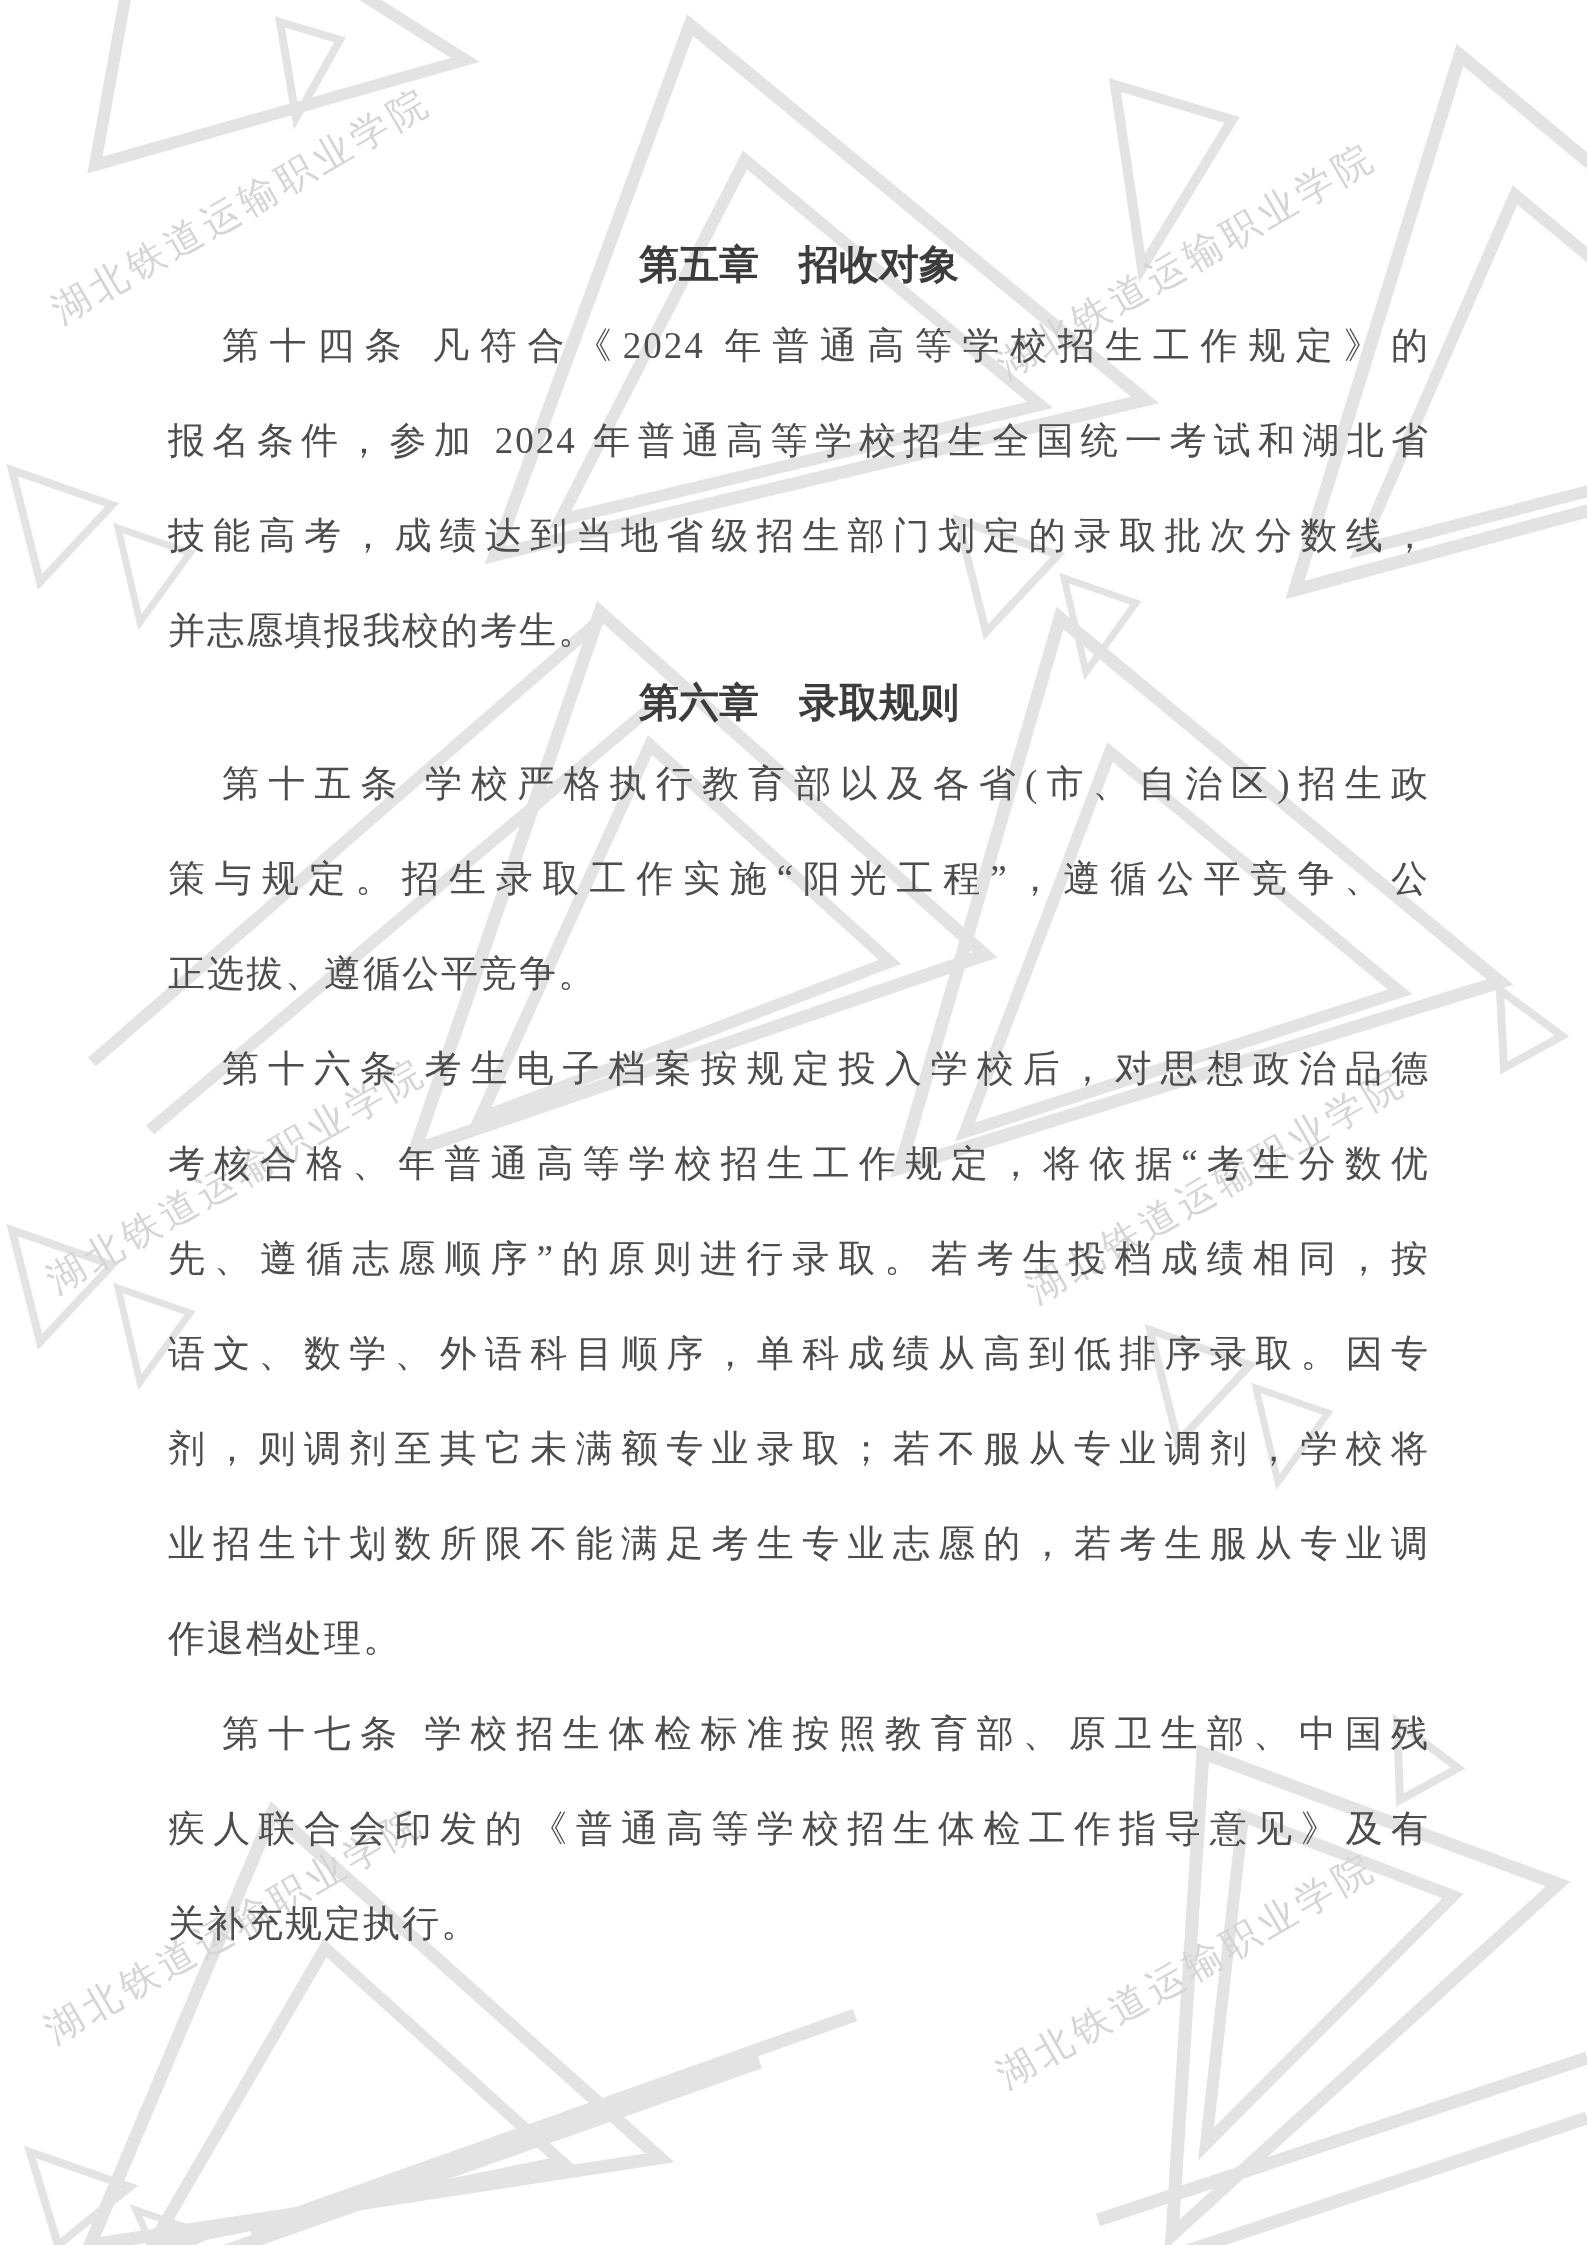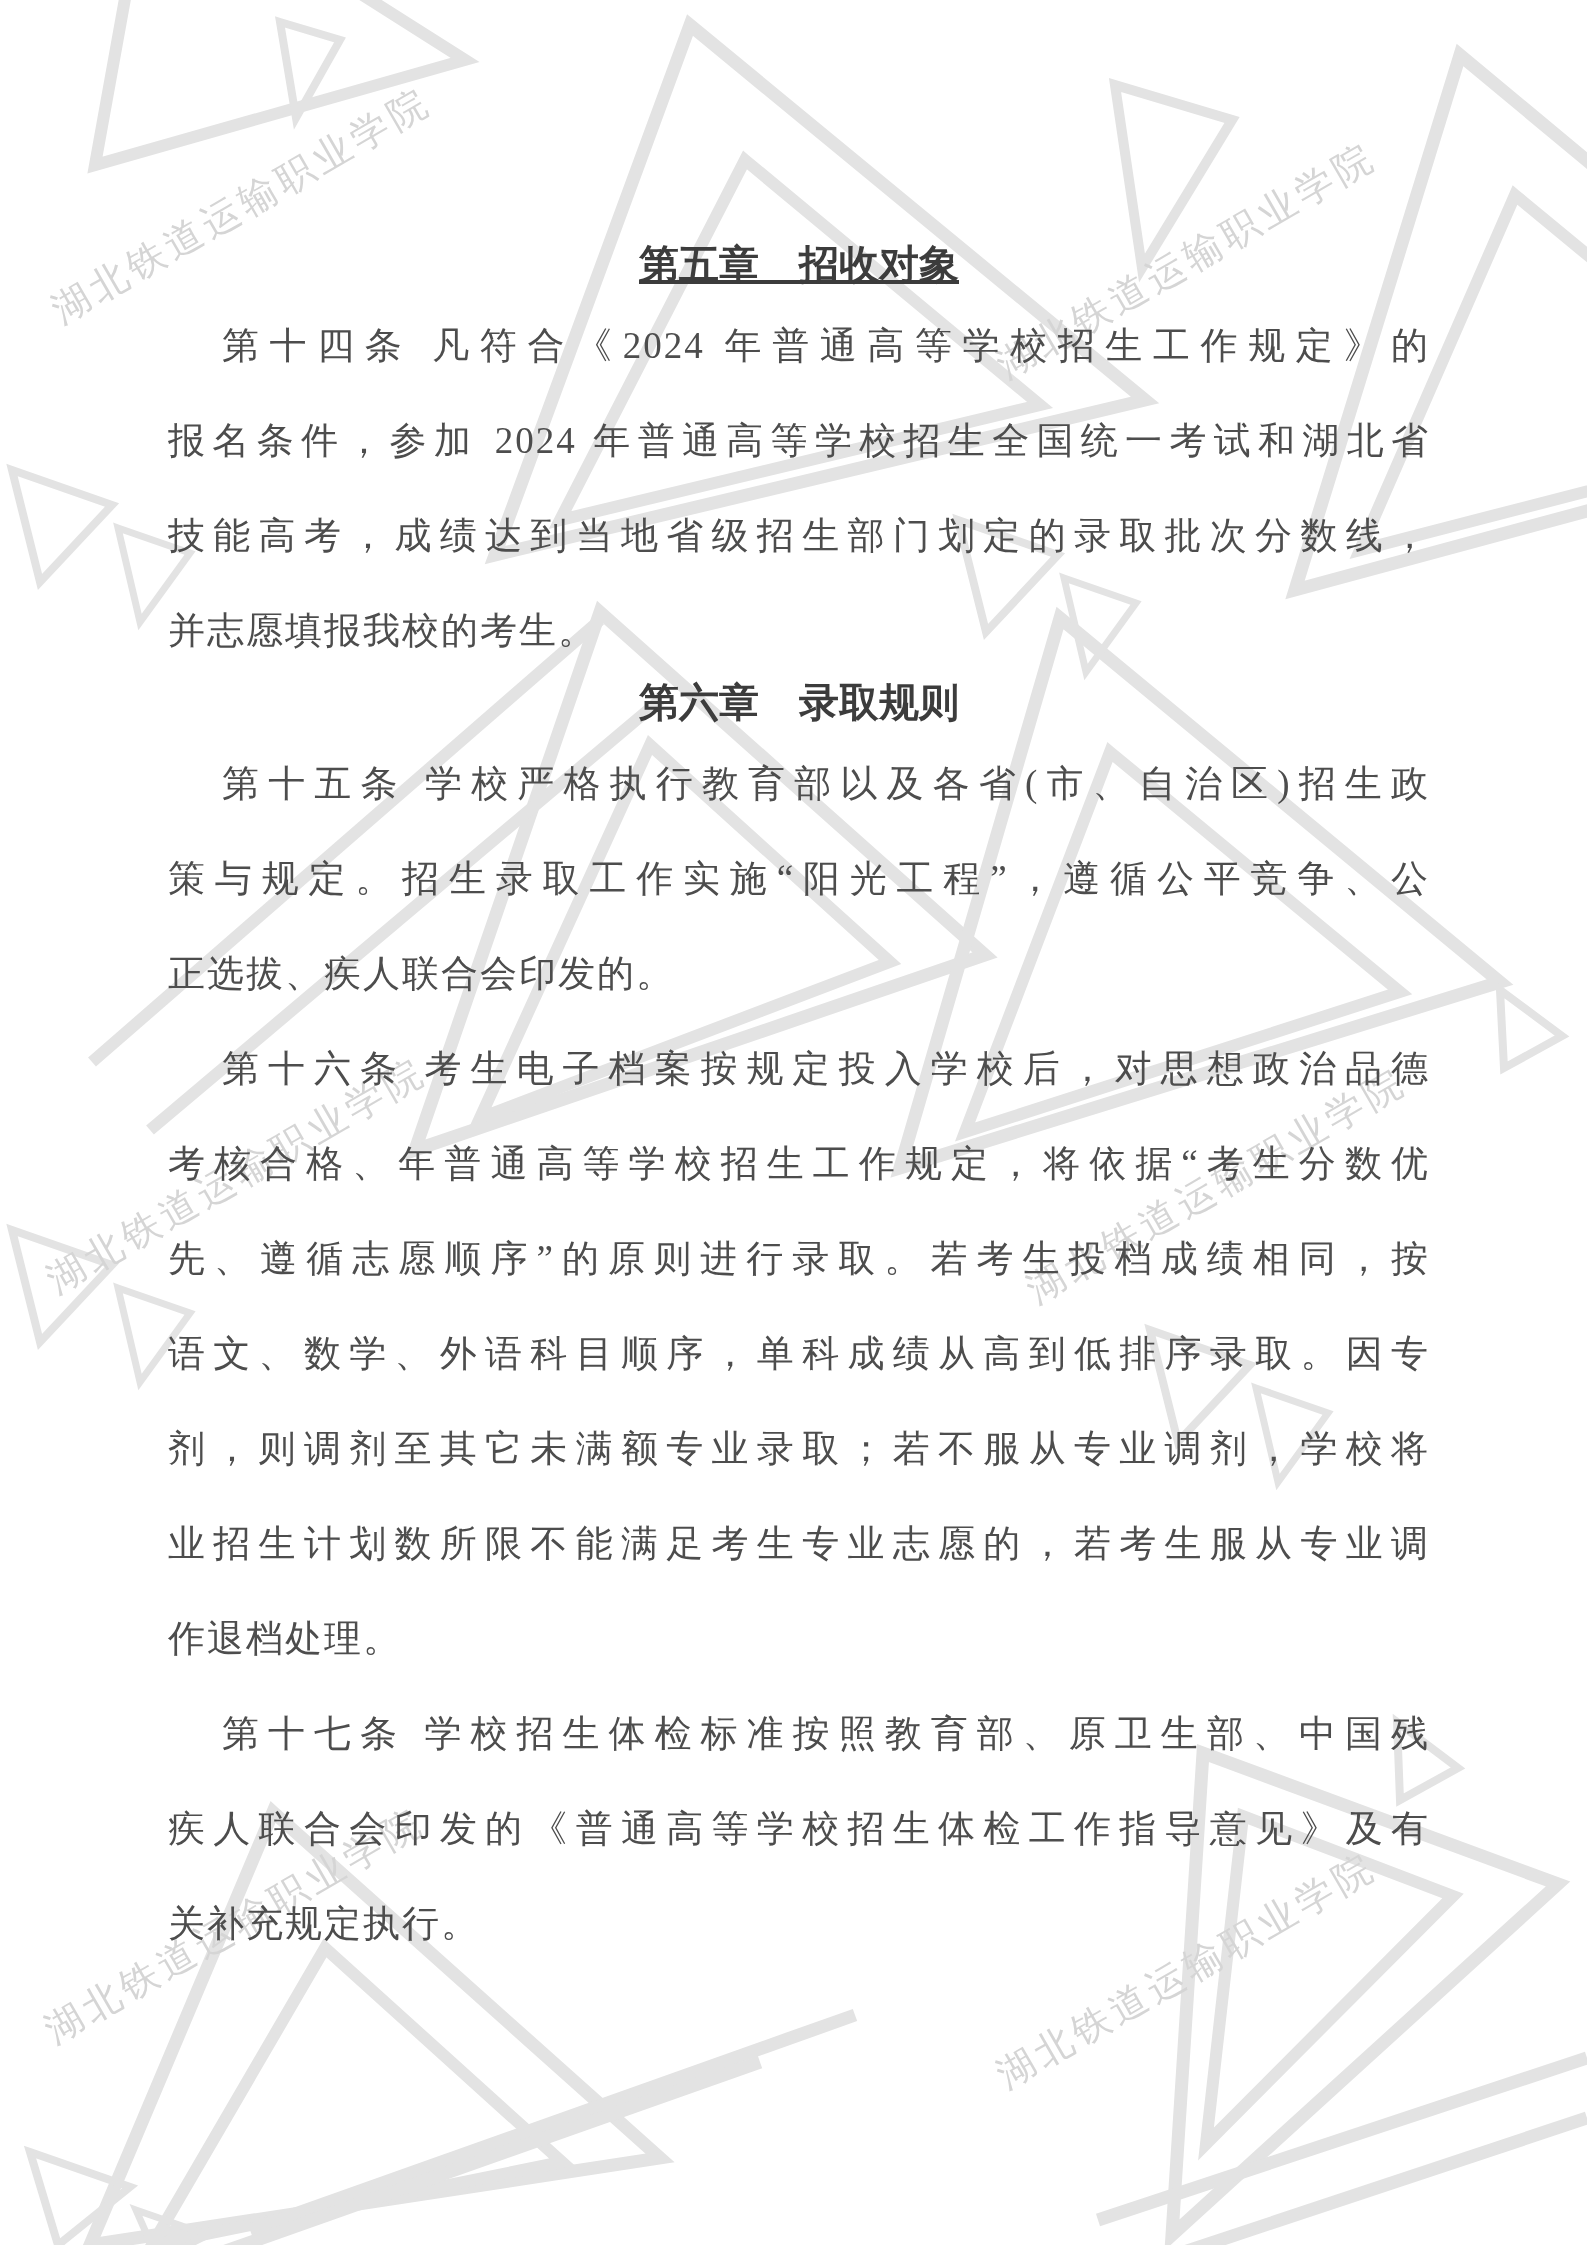--- a/index.html
+++ b/index.html
@@ -98,32 +98,32 @@
     <div id="wm-texts">
         <div class="wm-text" style="left: 55px; top: 290px; color: rgb(213, 213, 213);">湖北铁道运输职业学院</div>
         <div class="wm-text" style="left: 1000px; top: 345px; color: rgb(213, 213, 213);">湖北铁道运输职业学院</div>
         <div class="wm-text" style="left: 50px; top: 1260px; color: rgb(213, 213, 213);">湖北铁道运输职业学院</div>
         <div class="wm-text" style="left: 1030px; top: 1270px; color: rgb(213, 213, 213);">湖北铁道运输职业学院</div>
         <div class="wm-text" style="left: 48px; top: 2010px; color: rgb(213, 213, 213);">湖北铁道运输职业学院</div>
         <div class="wm-text" style="left: 1000px; top: 2055px; color: rgb(213, 213, 213);">湖北铁道运输职业学院</div>
       </div>
   </div>
   <div class="content" id="doc-content" style="color: rgb(77, 77, 77);">
-      <div class="chapter-heading" style="color: rgb(60, 60, 60); text-decoration: underline;">第五章　招收对象</div>
+      <div class="chapter-heading" style="color: rgb(60, 60, 60);">第五章　招收对象</div>
       <div class="para">
         <div class="jline first">第十四条 凡符合《2024 年普通高等学校招生工作规定》的</div>
         <div class="jline">报名条件，参加 2024 年普通高等学校招生全国统一考试和湖北省</div>
         <div class="jline">技能高考，成绩达到当地省级招生部门划定的录取批次分数线，</div>
         <div class="jline last">并志愿填报我校的考生。</div>
       </div>
       <div class="chapter-heading later" style="color: rgb(60, 60, 60);">第六章　录取规则</div>
       <div class="para">
         <div class="jline first">第十五条 学校严格执行教育部以及各省(市、自治区)招生政</div>
         <div class="jline">策与规定。招生录取工作实施“阳光工程”，遵循公平竞争、公</div>
-        <div class="jline last">正选拔、疾人联合会印发的。</div>
+        <div class="jline last">正选拔、遵循公平竞争。</div>
       </div>
       <div class="para">
         <div class="jline first">第十六条 考生电子档案按规定投入学校后，对思想政治品德</div>
         <div class="jline">考核合格、年普通高等学校招生工作规定，将依据“考生分数优</div>
         <div class="jline">先、遵循志愿顺序”的原则进行录取。若考生投档成绩相同，按</div>
         <div class="jline">语文、数学、外语科目顺序，单科成绩从高到低排序录取。因专</div>
         <div class="jline">剂，则调剂至其它未满额专业录取；若不服从专业调剂，学校将</div>
         <div class="jline">业招生计划数所限不能满足考生专业志愿的，若考生服从专业调</div>
         <div class="jline last">作退档处理。</div>
       </div>

